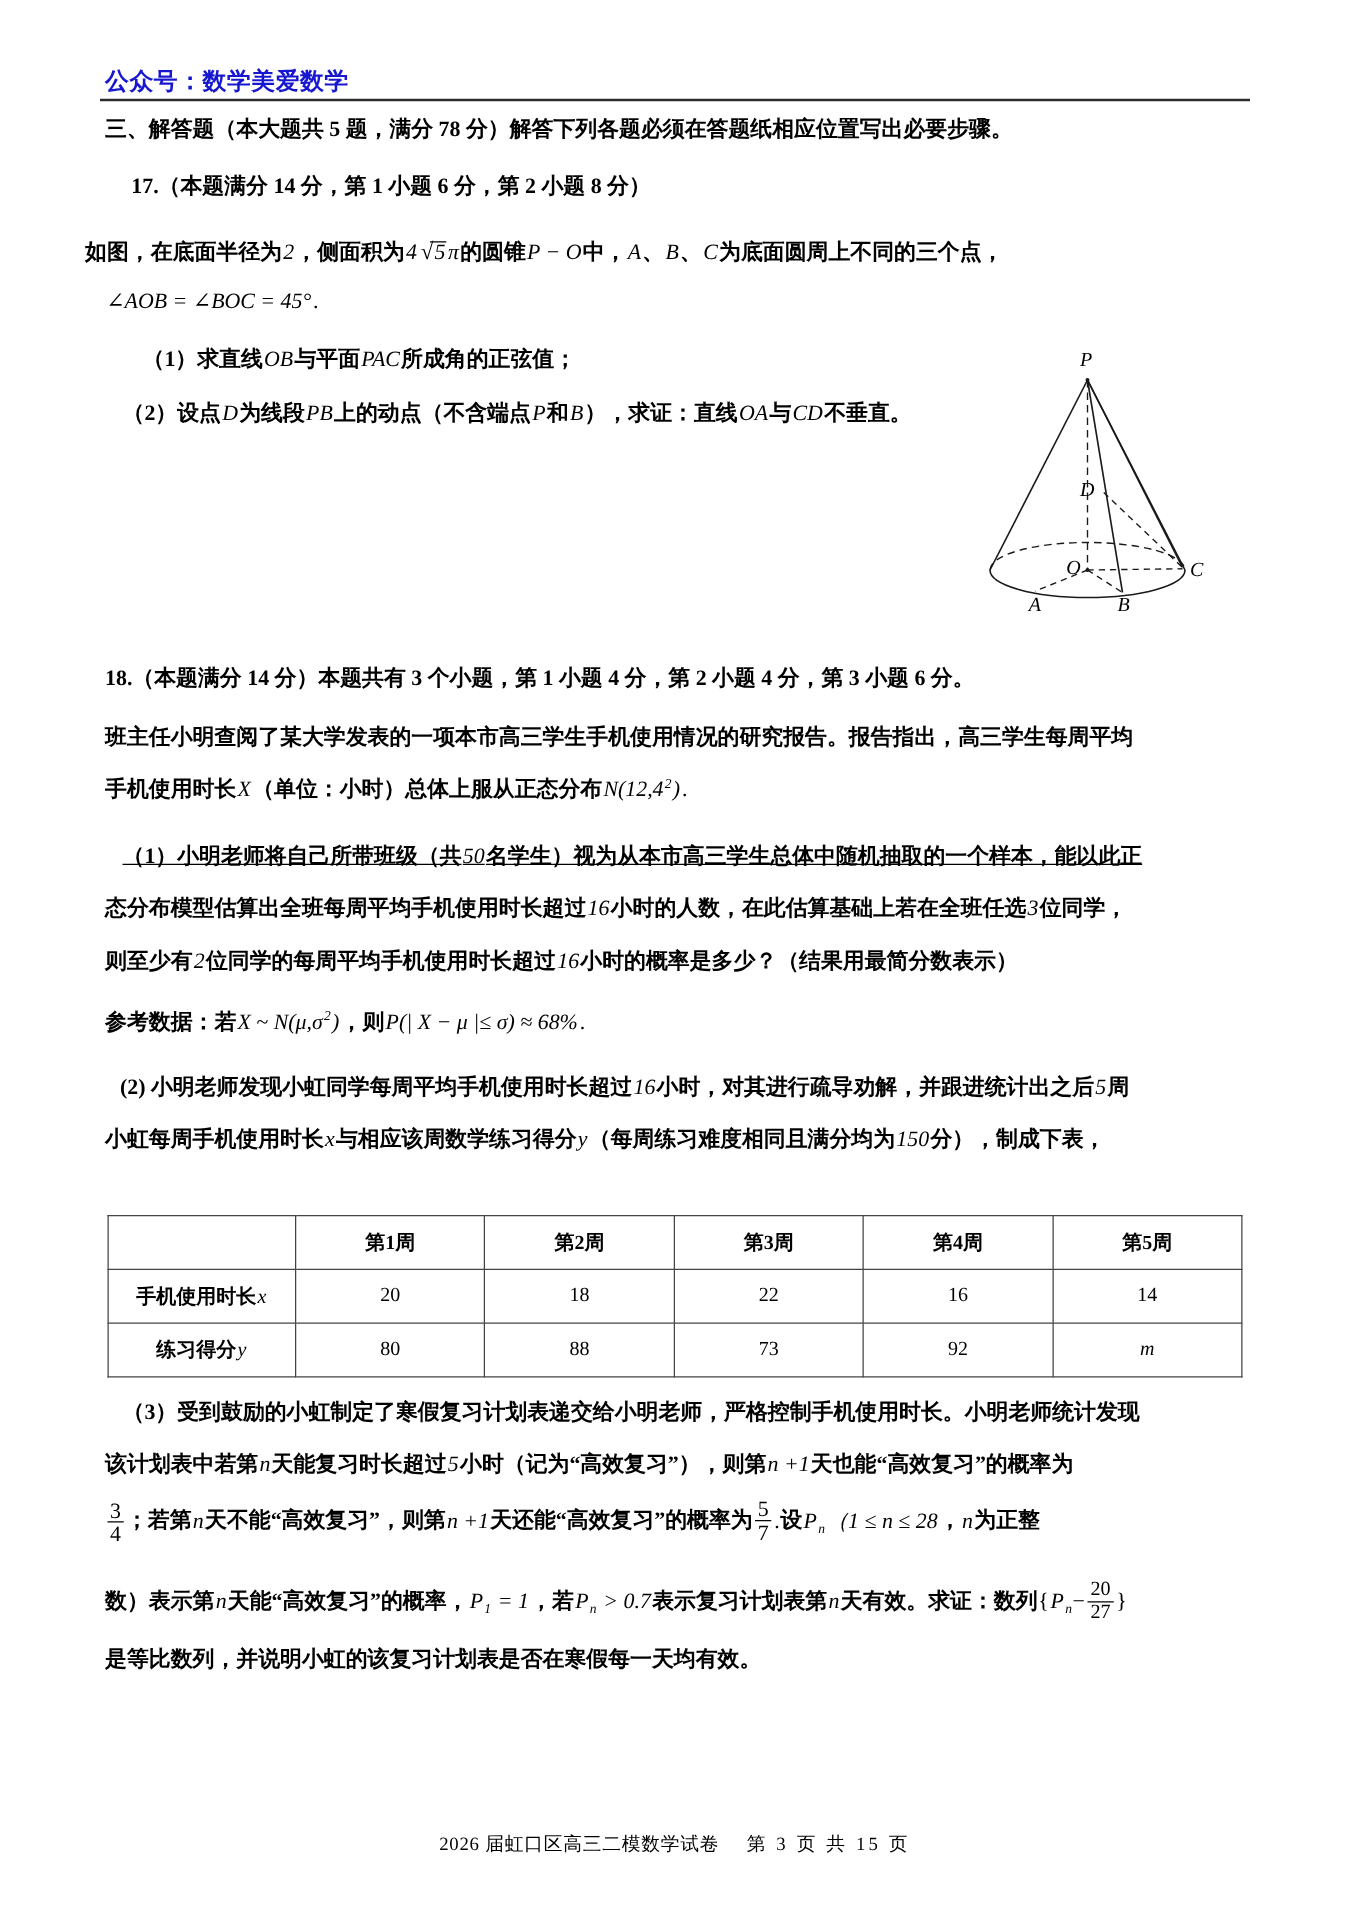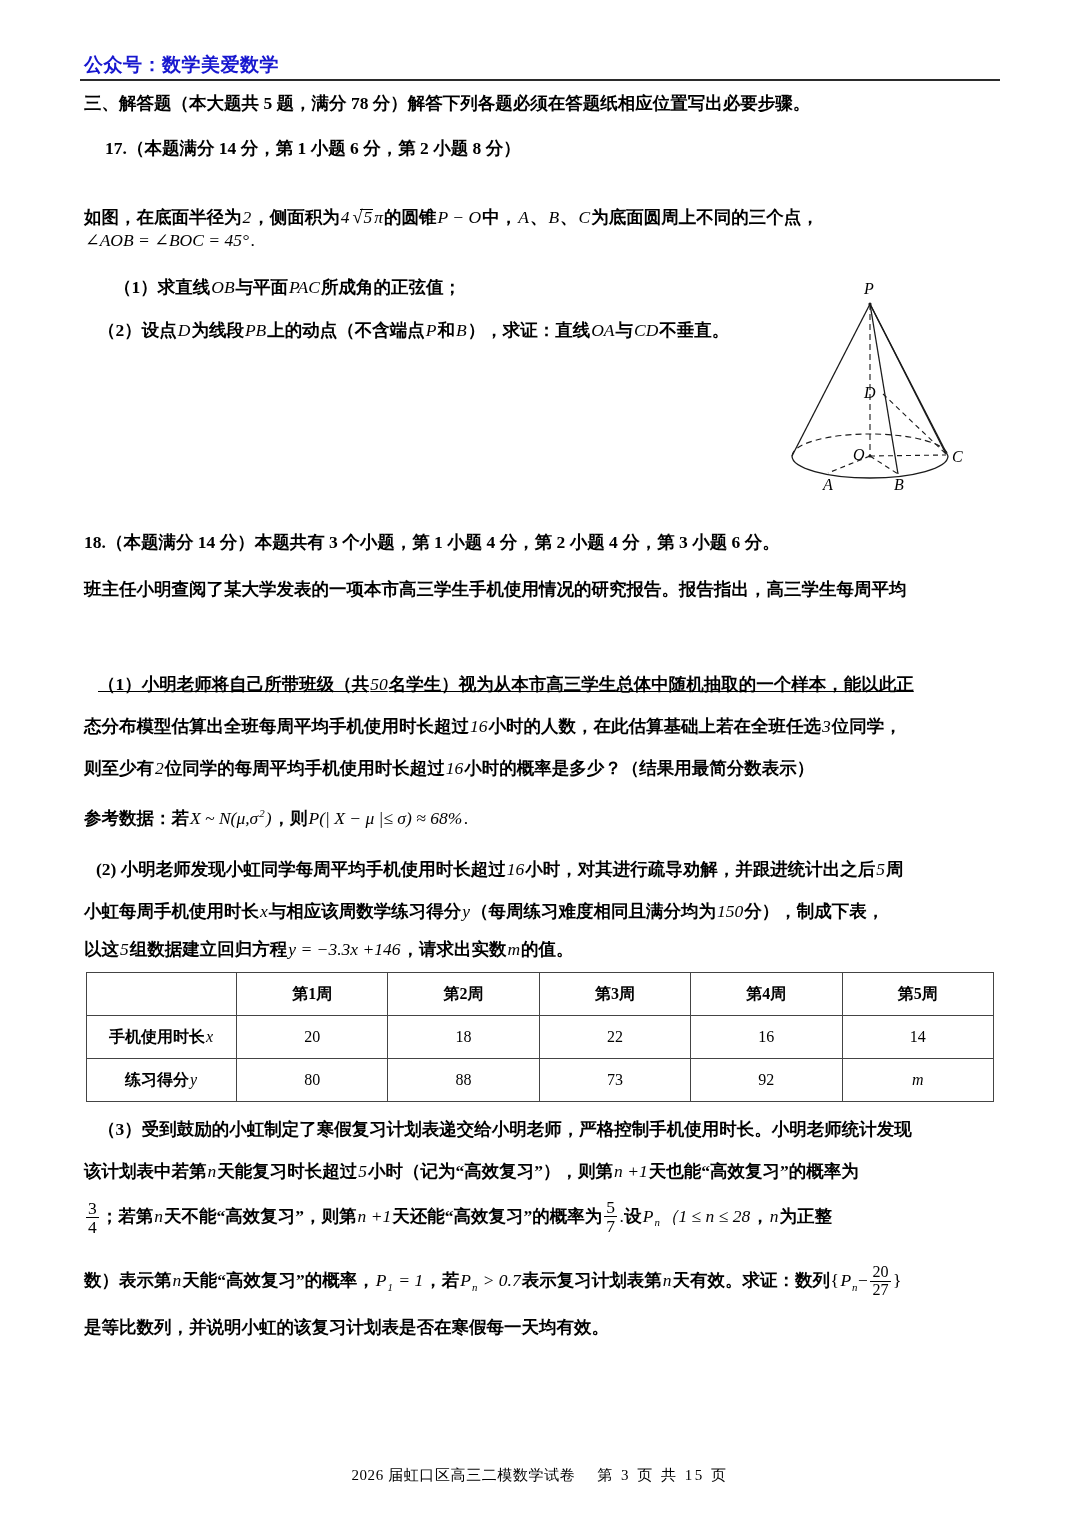--- a/index.html
+++ b/index.html
@@ -161,21 +161,21 @@
 
 <div class="page">
 
   <div class="wm-header">公众号：数学美爱数学</div>
   <div class="hrule"></div>
 
   <div class="blk" style="left:84px; top:95px;">三、解答题（本大题共 5 题，满分 78 分）解答下列各题必须在答题纸相应位置写出必要步骤。</div>
 
   <div class="blk" style="left:84px; top:140px;margin-left:21px;">17.（本题满分 14 分，第 1 小题 6 分，第 2 小题 8 分）</div>
 
-  <div class="blk" style="left:84px; top:192px;margin-top:16px;">
+  <div class="blk" style="left:68px; top:192px;">
     <span>如图，在底面半径为</span><i class="m num">2</i><span>，侧面积为</span><i class="m num">4</i><span class="sqrt"><span class="rad">√</span><i class="m">5</i><span class="bar"></span></span><i class="m">π</i><span>的圆锥</span><i class="m">P − O</i><span>中，</span><i class="m">A</i><span>、</span><i class="m">B</i><span>、</span><i class="m">C</i><span>为底面圆周上不同的三个点，</span>
   </div>
 
   <div class="blk" style="left:84px; top:232px;">
     <i class="m">∠AOB = ∠BOC = 45°</i><span class="num">.</span>
   </div>
 
   <div class="blk" style="left:114px; top:279px;">
     <span>（1）</span><span>求直线</span><i class="m">OB</i><span>与平面</span><i class="m">PAC</i><span>所成角的正弦值；</span>
   </div>
@@ -217,20 +217,23 @@
     <span class="fig-label" style="left:67px; top:160px;">O</span>
     <span class="fig-label" style="left:37px; top:190px;">A</span>
     <span class="fig-label" style="left:108px; top:190px;">B</span>
     <span class="fig-label" style="left:166px; top:162px;">C</span>
   </div>
 
   <div class="blk" style="left:84px; top:534px;">18.（本题满分 14 分）本题共有 3 个小题，第 1 小题 4 分，第 2 小题 4 分，第 3 小题 6 分。</div>
 
   <div class="blk" style="left:84px; top:581px;">班主任小明查阅了某大学发表的一项本市高三学生手机使用情况的研究报告。报告指出，高三学生每周平均</div>
 
+  <div class="blk" style="left:84px; top:622px;">
+    <span>手机使用时长</span><i class="m">X</i><span>（单位：小时）总体上服从正态分布</span><i class="m">N(12,4</i><sup class="ex">2</sup><i class="m">)</i><span class="num">.</span>
+  </div>
 
   <div class="blk" style="left:98px; top:676px;text-decoration:underline;">
     <span>（1）小明老师将自己所带班级（共</span><i class="m num">50</i><span>名学生）视为从本市高三学生总体中随机抽取的一个样本，能以此正</span>
   </div>
 
   <div class="blk" style="left:84px; top:718px;">
     <span>态分布模型估算出全班每周平均手机使用时长超过</span><i class="m num">16</i><span>小时的人数，在此估算基础上若在全班任选</span><i class="m num">3</i><span>位同学，</span>
   </div>
 
   <div class="blk" style="left:84px; top:760px;">
@@ -242,23 +245,20 @@
   </div>
 
   <div class="blk" style="left:96px; top:861px;">
     <span>(2) 小明老师发现小虹同学每周平均手机使用时长超过</span><i class="m num">16</i><span>小时，对其进行疏导劝解，并跟进统计出之后</span><i class="m num">5</i><span>周</span>
   </div>
 
   <div class="blk" style="left:84px; top:903px;">
     <span>小虹每周手机使用时长</span><i class="m">x</i><span>与相应该周数学练习得分</span><i class="m">y</i><span>（每周练习难度相同且满分均为</span><i class="m num">150</i><span>分），制成下表，</span>
   </div>
 
-  <div class="blk" style="left:84px; top:941px;">
-    <span>以这</span><i class="m num">5</i><span>组数据建立回归方程</span><i class="m">y = −3.3x +146</i><span>，请求出实数</span><i class="m">m</i><span>的值。</span>
-  </div>
 
   <table class="tbl">
     <colgroup>
         <col class="c0">
         <col>
         <col>
         <col>
         <col>
         <col>
       </colgroup>

